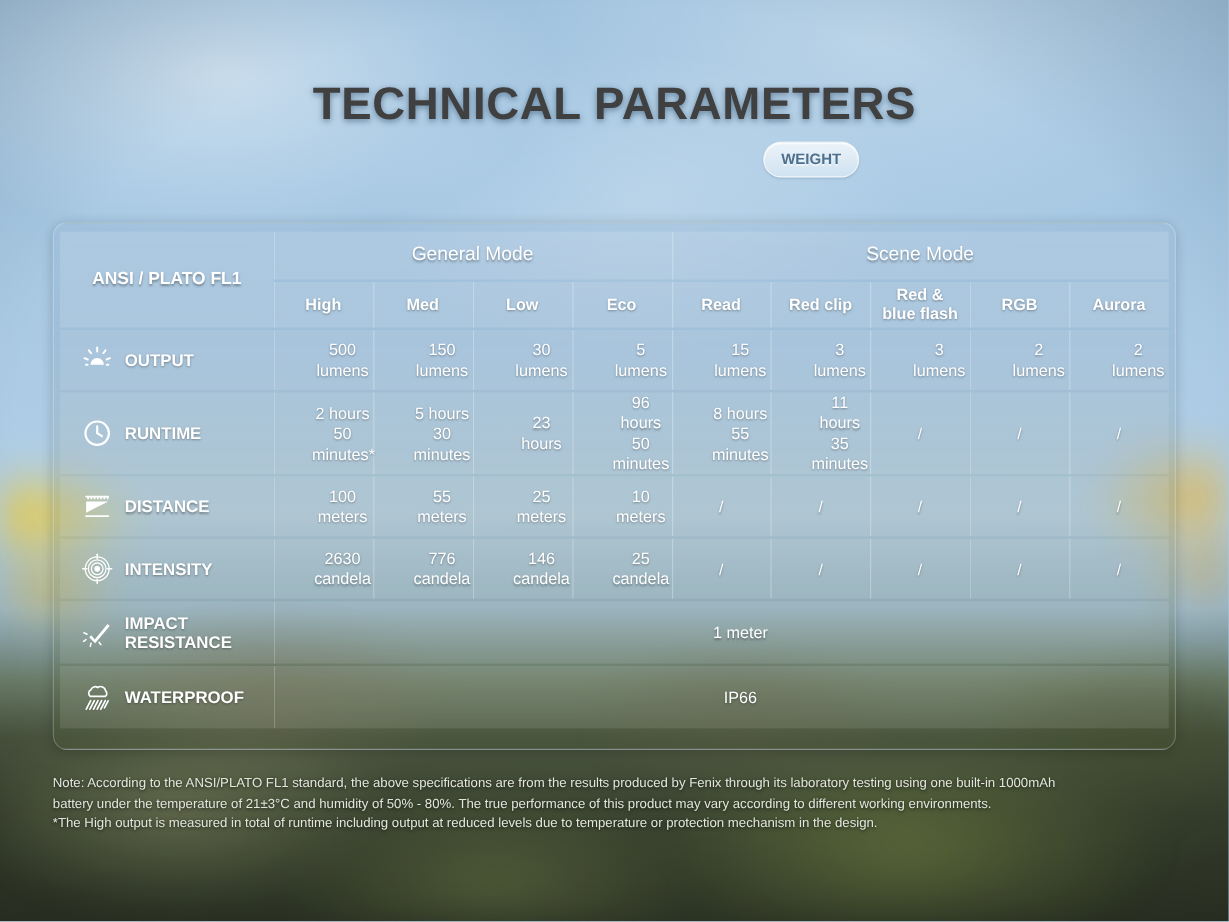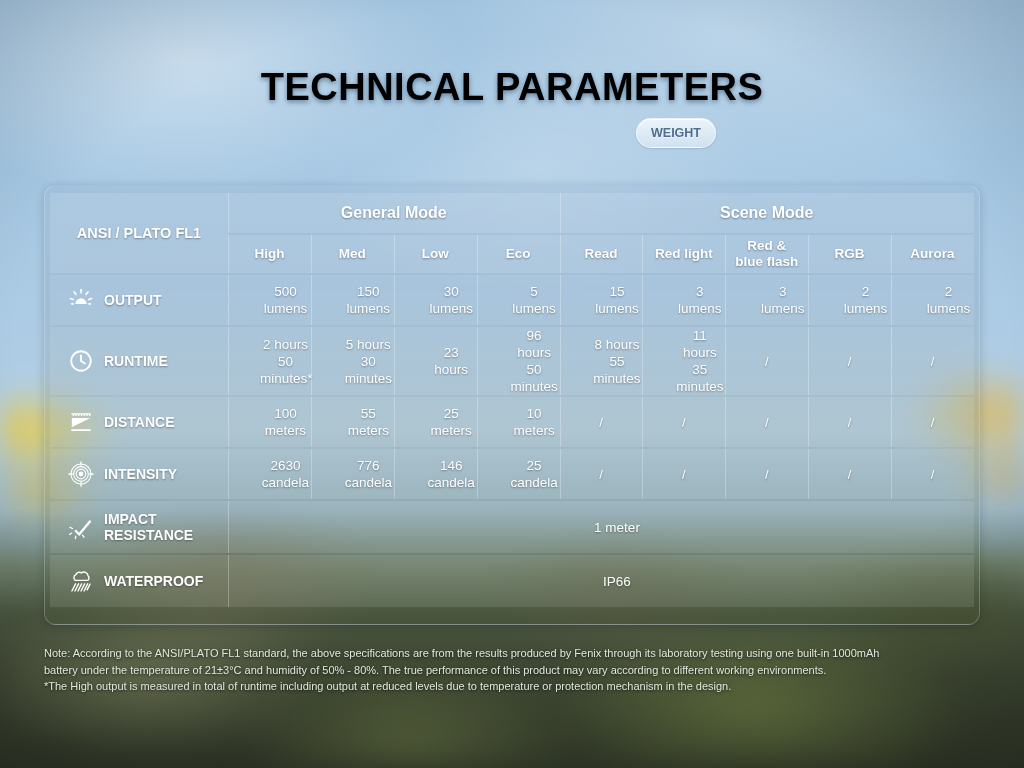--- a/index.html
+++ b/index.html
@@ -46,21 +46,21 @@
   }
   .bg-vignette {
     background: radial-gradient(ellipse 900px 620px at 50% 45%, rgba(0,0,0,0) 55%, rgba(0,0,0,.22) 100%);
   }
 
   
   .title {
     position: absolute; top: 66px; left: 0; width: 100%;
     text-align: center;
     font-size: 38px; font-weight: bold; letter-spacing: .5px;
-    color: #000000;
+    color: #404040;
     text-shadow: 0 2px 5px rgba(30,60,90,.55);
   }
 
   .spec-row { position: absolute; display: flex; align-items: flex-start; }
   #size-spec   { top: 128px; left: 128px; }
   #weight-spec { top: 118px; left: 636px; }
 
   .pill {
     flex: none;
     width: 64px; height: 30px;
@@ -107,21 +107,21 @@
   }
 
   
   .cell { background: rgba(255,255,255,.10); }
   .row-head td { background: rgba(255,255,255,.13); }
 
   
   .sep { box-shadow: inset 1px 0 0 rgba(255,255,255,.28); }
 
   .label-col { width: 178px; text-align: left; }
-  .group-label { font-size: 16px; font-weight: bold; }
+  .group-label { font-size: 16px; font-weight: normal; }
   .mode-label { font-size: 13.5px; font-weight: bold; line-height: 16px; }
 
   #ansi-cell {
     font-size: 14.5px; font-weight: bold;
     text-align: center;
     background: rgba(255,255,255,.13);
     box-shadow: inset 0 0 0 0 transparent;
   }
 
   
@@ -179,21 +179,21 @@
             <td id="ansi-cell" rowspan="2" style="height: 44px;">ANSI / PLATO FL1</td>
             <td colspan="4" class="cell group-label sep" style="height: 40px;">General Mode</td>
             <td colspan="5" class="cell group-label sep" style="height: 40px;">Scene Mode</td>
           </tr>
           <tr class="row-head">
             <td class="cell mode-label sep" style="height: 38px;">High</td>
             <td class="cell mode-label sep" style="height: 38px;">Med</td>
             <td class="cell mode-label sep" style="height: 38px;">Low</td>
             <td class="cell mode-label sep" style="height: 38px;">Eco</td>
             <td class="cell mode-label sep" style="height: 38px;">Read</td>
-            <td class="cell mode-label sep" style="height: 38px;">Red light</td>
+            <td class="cell mode-label sep" style="height: 38px;">Red clip</td>
             <td class="cell mode-label sep" style="height: 38px;">Red &amp;<br>blue flash</td>
             <td class="cell mode-label sep" style="height: 38px;">RGB</td>
             <td class="cell mode-label sep" style="height: 38px;">Aurora</td>
           </tr>
           <tr class="r-tall">
             <td class="cell label-col">
               <div class="lbl">
                 <span class="ic">
                   <svg viewBox="0 0 24 24" fill="#fff">
                     <path d="M12 10.4a5.2 5.2 0 0 1 5.2 5.2H6.8A5.2 5.2 0 0 1 12 10.4z"></path>

